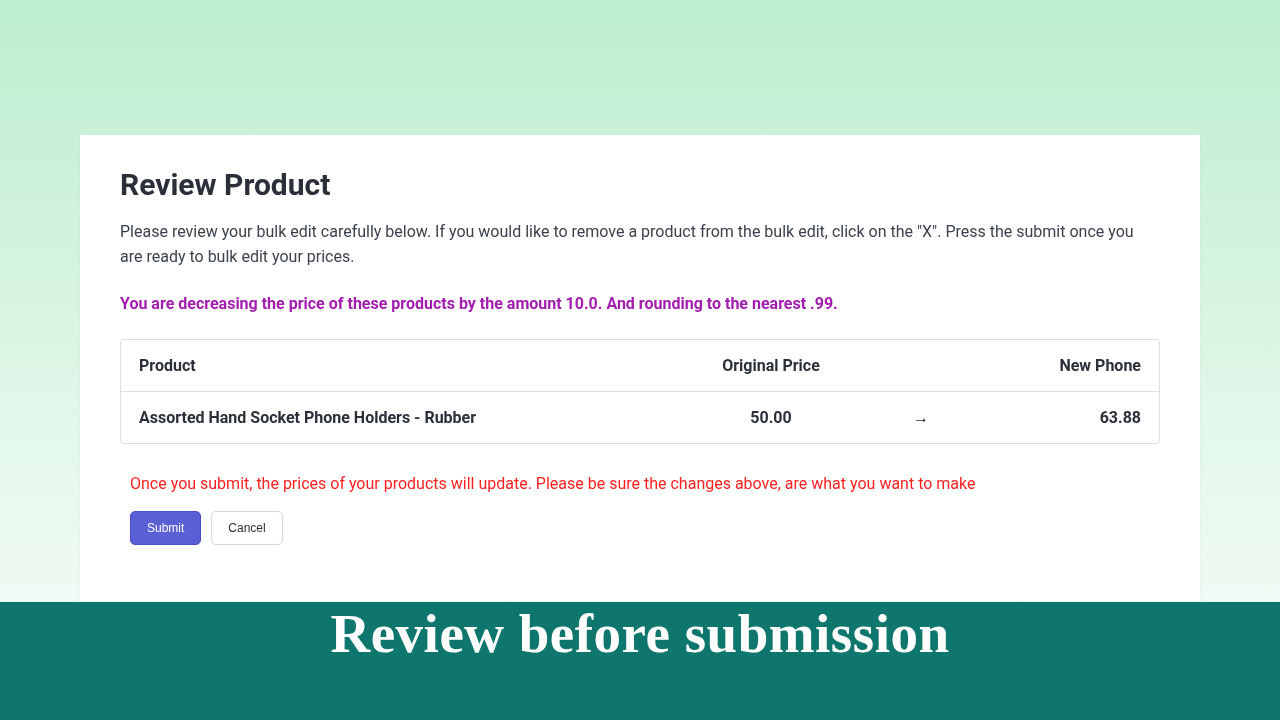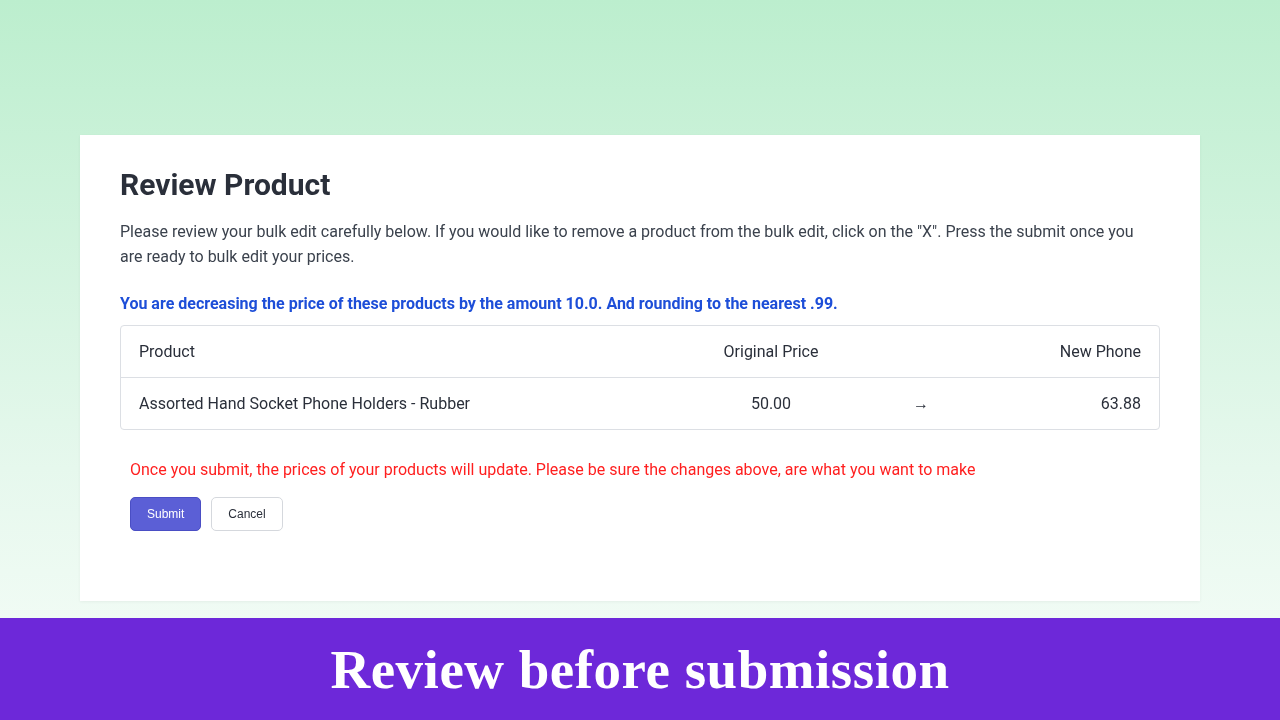--- a/index.html
+++ b/index.html
@@ -27,28 +27,29 @@
   }
   .intro {
     font-size: 16px;
     color: #3b424d;
     line-height: 1.55;
     margin-bottom: 24px;
   }
   .summary {
     font-size: 16px;
     font-weight: 700;
-    color: #1d4ed8;
-    margin-bottom: 12px;
+    color: #a21caf;
+    margin-bottom: 26px;
   }
   .table {
     width: 100%;
     border: 1px solid #dcdfe4;
     border-radius: 4px;
     overflow: hidden;
+    font-weight: bold;
   }
   .thead, .trow {
     display: flex;
     align-items: center;
     padding: 16px 18px;
     font-size: 16px;
     color: #2a2f3a;
   }
   .thead {
     border-bottom: 1px solid #dcdfe4;
@@ -82,24 +83,24 @@
   .btn-secondary {
     background: #fff;
     color: #2a2f3a;
     border: 1px solid #d5d8dd;
   }
   .banner {
     position: absolute;
     left: 0;
     bottom: 0;
     width: 1280px;
-    height: 102px;
-    background: #6d28d9;
+    height: 118px;
+    background: #0f766e;
     display: flex;
-    align-items: center;
+    align-items: flex-start;
     justify-content: center;
   }
   .banner-text {
     font-family: "Georgia", "Times New Roman", serif;
     font-weight: 700;
     font-size: 55px;
     color: #fff;
     letter-spacing: 0.5px;
   }
 </style>

